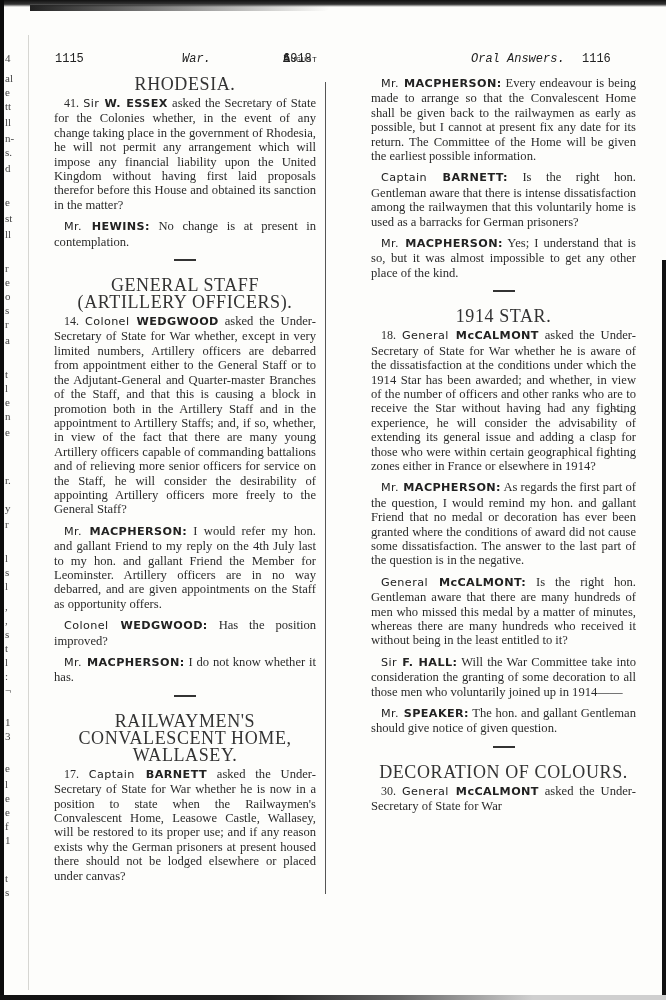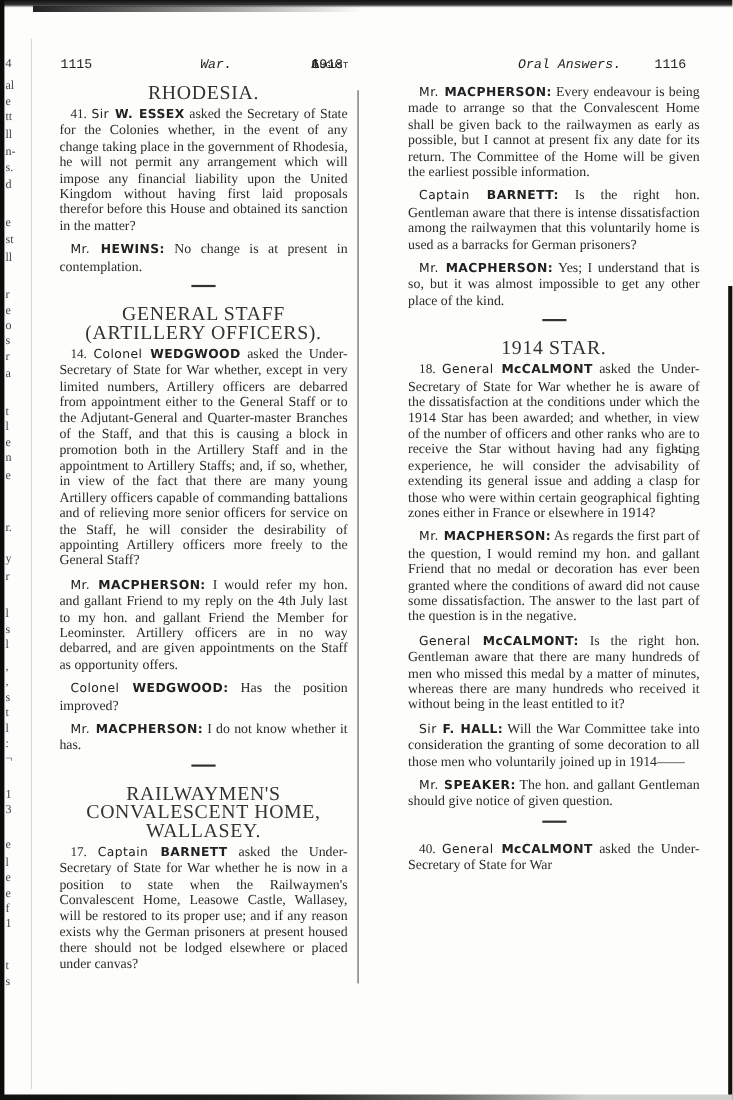--- a/index.html
+++ b/index.html
@@ -27,21 +27,21 @@
 
   
   .header { position: absolute; left: 40px; top: 52px; width: 590px; height: 18px;
     font-family: Liberation Mono, monospace; font-size: 12px; color: #222; }
   .header span { position: absolute; top: 0; white-space: nowrap; }
   .h-left { left: 15px; }
   .h-war { left: 142px; font-style: italic; }
   .h-date { left: 243px; }
   .h-date .sc { font-variant: small-caps; letter-spacing: 0.5px; }
   .h-oral { left: 431px; font-style: italic; }
-  .h-right { left: 555px; }
+  .h-right { left: 542px; }
 
   
   .col { position: absolute; top: 76px; font-family: "Liberation Serif", serif;
     font-size: 12.6px; line-height: 14.4px; color: #2b2b2b; text-align: justify;
     hyphens: manual; }
   .col-left { left: 54px; width: 262px; }
   .col-right { left: 335px; width: 265px; margin-left: 36px; }
   .col-rule { position: absolute; left: 325px; top: 82px; width: 1px; height: 812px; background: #555; }
 
   .heading { text-align: center; font-size: 18px; letter-spacing: 0.6px; margin: 0 0 3px 0;
@@ -146,14 +146,15 @@
     <p class="para"><span class="speaker"><span class="title">Captain</span> <span>BARNETT:</span></span> <span>Is the right hon. Gentleman aware that there is intense dissatisfaction among the railwaymen that this voluntarily home is used as a barracks for German prisoners?</span></p>
     <p class="para"><span class="speaker"><span class="title">Mr.</span> <span>MACPHERSON:</span></span> <span>Yes; I understand that is so, but it was almost impossible to get any other place of the kind.</span></p>
     <div class="sep"></div>
     <div class="heading">1914 STAR.</div>
     <p class="para"><span class="num">18.</span> <span class="speaker"><span class="title">General</span> <span>McCALMONT</span></span> <span>asked the Under-Secretary of State for War whether he is aware of the dissatisfaction at the conditions under which the 1914 Star has been awarded; and whether, in view of the number of officers and other ranks who are to receive the Star without having had any fighting experience, he will consider the advisability of extending its general issue and adding a clasp for those who were within certain geographical fighting zones either in France or elsewhere in 1914?</span></p>
     <p class="para"><span class="speaker"><span class="title">Mr.</span> <span>MACPHERSON:</span></span> <span>As regards the first part of the question, I would remind my hon. and gallant Friend that no medal or decoration has ever been granted where the conditions of award did not cause some dissatisfaction. The answer to the last part of the question is in the negative.</span></p>
     <p class="para"><span class="speaker"><span class="title">General</span> <span>McCALMONT:</span></span> <span>Is the right hon. Gentleman aware that there are many hundreds of men who missed this medal by a matter of minutes, whereas there are many hundreds who received it without being in the least entitled to it?</span></p>
     <p class="para"><span class="speaker"><span class="title">Sir</span> <span>F. HALL:</span></span> <span>Will the War Committee take into consideration the granting of some decoration to all those men who voluntarily joined up in 1914——</span></p>
     <p class="para"><span class="speaker"><span class="title">Mr.</span> <span>SPEAKER:</span></span> <span>The hon. and gallant Gentleman should give notice of given question.</span></p>
     <div class="sep"></div>
-    <p class="para"><span class="num">40.</span> <span class="speaker"><span class="title">General</span> <span>McCALMONT</span></span> <span>asked the Under-Secretary of State for War</span></p>
+    <div class="heading">DECORATION OF COLOURS.</div>
+    <p class="para"><span class="num">30.</span> <span class="speaker"><span class="title">General</span> <span>McCALMONT</span></span> <span>asked the Under-Secretary of State for War</span></p>
   </div>
 
 </body></html>

